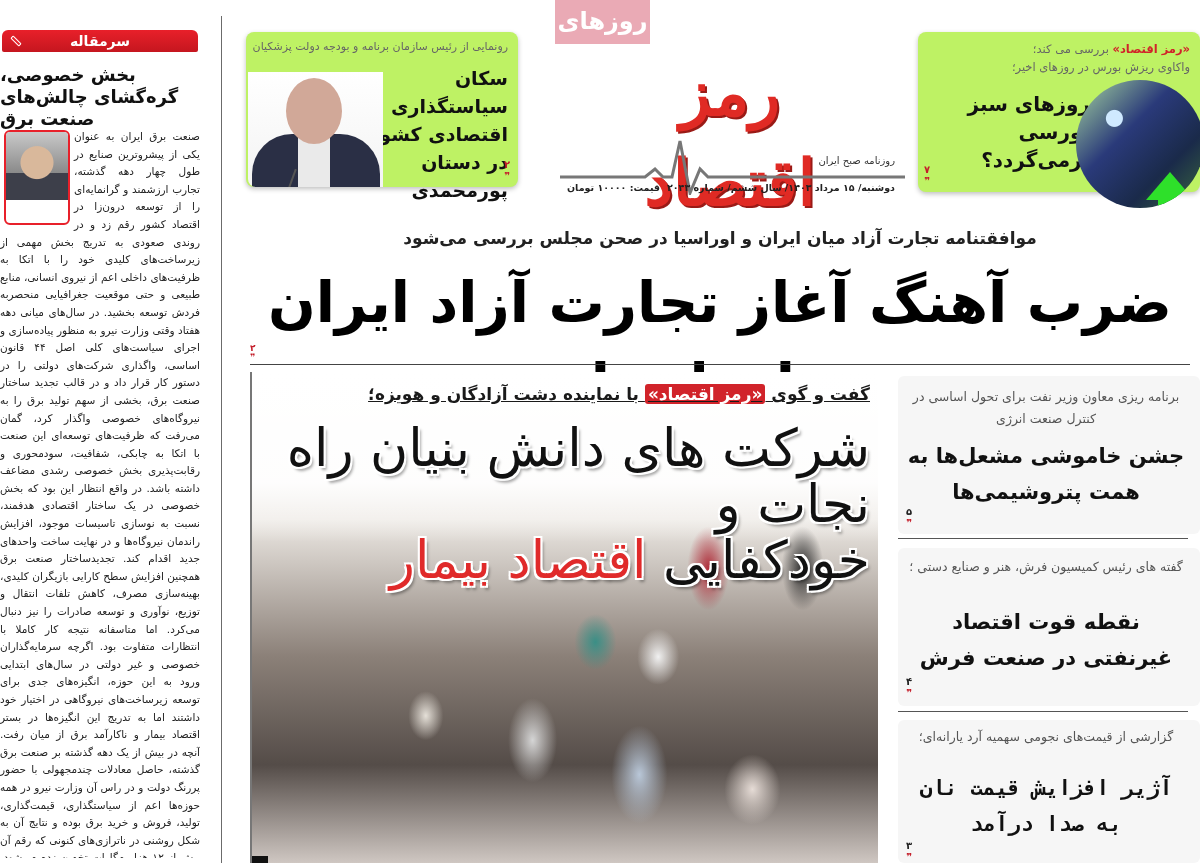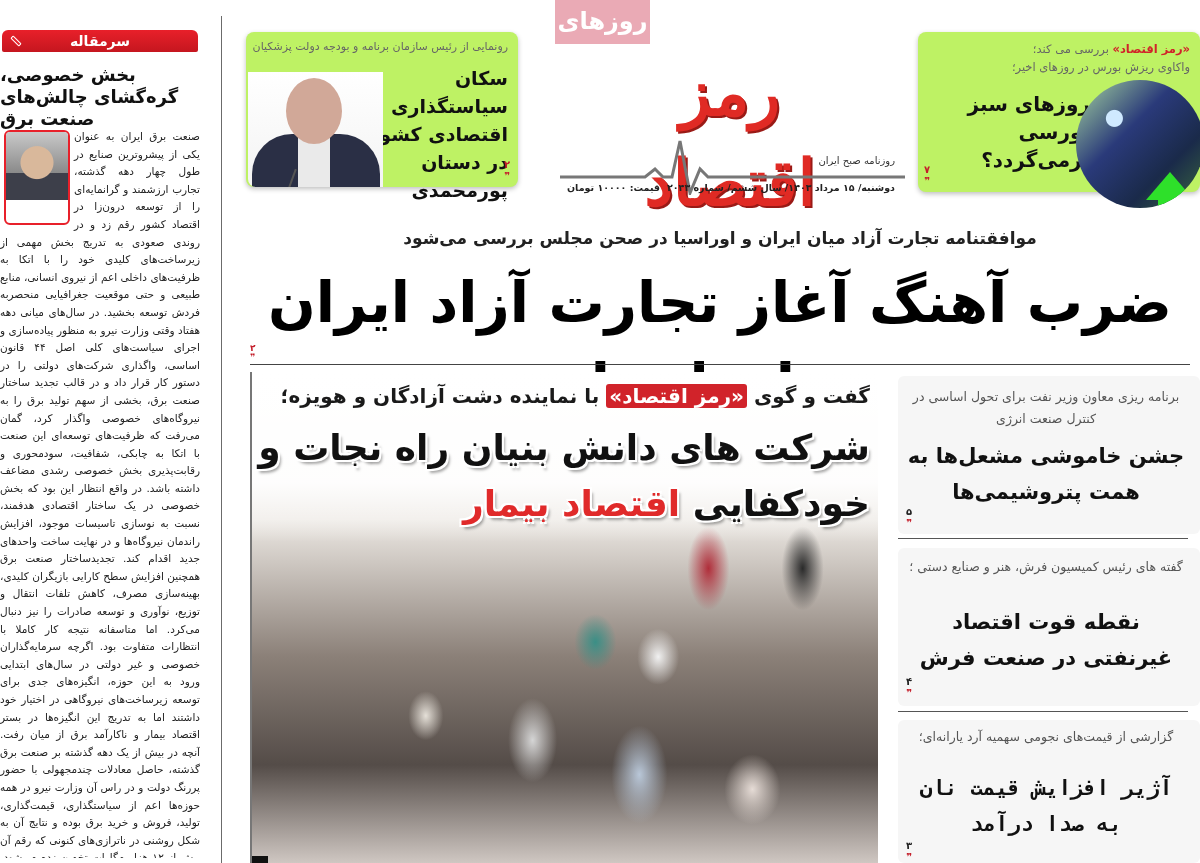--- a/index.html
+++ b/index.html
@@ -103,23 +103,23 @@
         radial-gradient(ellipse 30px 40px at 65% 58%, #f1f1f1, transparent 70%),
         radial-gradient(ellipse 35px 60px at 45% 75%, #d5d5d5, transparent 70%),
         radial-gradient(ellipse 25px 35px at 28% 70%, #e5e0d8, transparent 70%),
         radial-gradient(ellipse 40px 70px at 62% 82%, #b9c7d8, transparent 70%),
         radial-gradient(ellipse 30px 40px at 55% 55%, #3a8f86, transparent 70%),
         radial-gradient(ellipse 30px 60px at 88% 40%, #2a2a2a, transparent 70%),
         radial-gradient(ellipse 30px 60px at 73% 40%, #b02e3a, transparent 70%),
         linear-gradient(180deg, #f3f1ee 0%, #ece8e3 30%, #8b8078 58%, #544c48 80%, #cfc7c2 100%);
     }
     .lead-fade { position: absolute; left: 0; top: 0; width: 100%; height: 170px; background: linear-gradient(#ffffff 0%, rgba(255,255,255,0.92) 65%, rgba(255,255,255,0) 100%); }
-    .lead-kicker { position: absolute; right: 8px; top: 12px; width: 600px; text-align: right; font-size: 20px; font-weight: bold; color: #1a1a1a; }
+    .lead-kicker { position: absolute; right: 8px; top: 12px; width: 600px; text-align: right; font-size: 17px; font-weight: bold; color: #1a1a1a; text-decoration: underline; }
     .lead-kicker .hl { background: #d1232a; color: #fff; padding: 0 3px; border-radius: 3px; }
-    .lead-headline { position: absolute; right: 8px; top: 48px; width: 620px; text-align: right; font-size: 36px; font-weight: bold; line-height: 56px; color: #111; text-shadow: 2px 2px 0 #fff, -2px -2px 0 #fff, 2px -2px 0 #fff, -2px 2px 0 #fff, 3px 4px 3px rgba(0,0,0,0.35); }
+    .lead-headline { position: absolute; right: 8px; top: 48px; width: 620px; text-align: right; font-size: 52px; font-weight: normal; line-height: 56px; color: #111; text-shadow: 2px 2px 0 #fff, -2px -2px 0 #fff, 2px -2px 0 #fff, -2px 2px 0 #fff, 3px 4px 3px rgba(0,0,0,0.35); }
     .lead-headline .red { color: #e02a2a; }
     .lead-border { position: absolute; left: 250px; top: 372px; width: 2px; height: 491px; background: #777; }
     .photo-credit { position: absolute; left: 252px; top: 856px; width: 16px; height: 7px; background: #111; }
 
     
     .side-box { position: absolute; left: 898px; width: 302px; background: #f6f6f6; border-radius: 6px; }
     .side-box .kicker { position: absolute; right: 14px; top: 10px; width: 280px; text-align: center; font-size: 12.5px; line-height: 22px; color: #555; }
     .side-box .headline { position: absolute; right: 14px; width: 280px; text-align: center; font-size: 21px; font-weight: bold; line-height: 36px; color: #111; }
     .side-box .page-no { position: absolute; left: 8px; font-size: 10px; color: #c41e2a; font-weight: bold; line-height: 11px; text-align: center; }
     .side-box .page-no .num { color: #222; display: block; }

